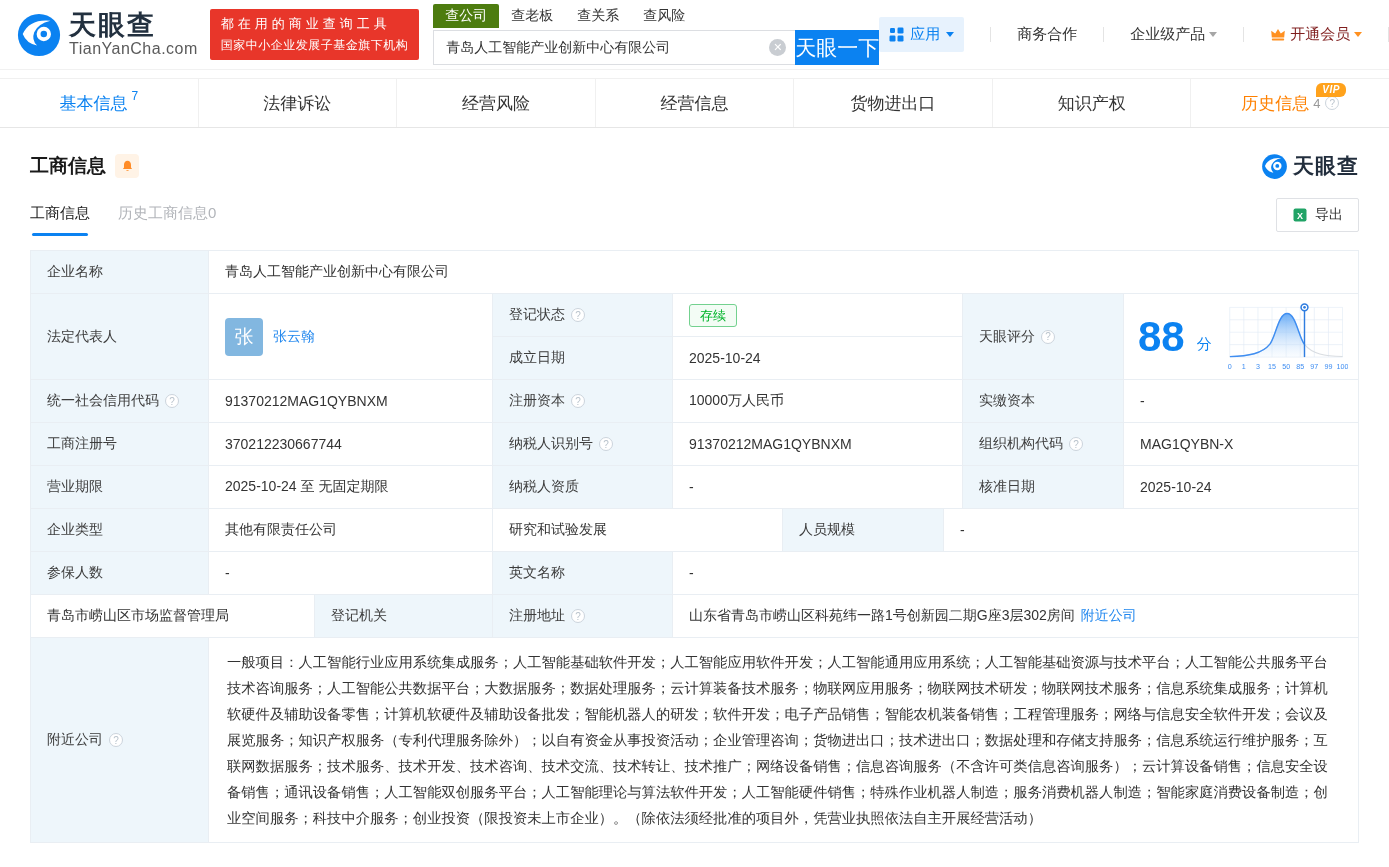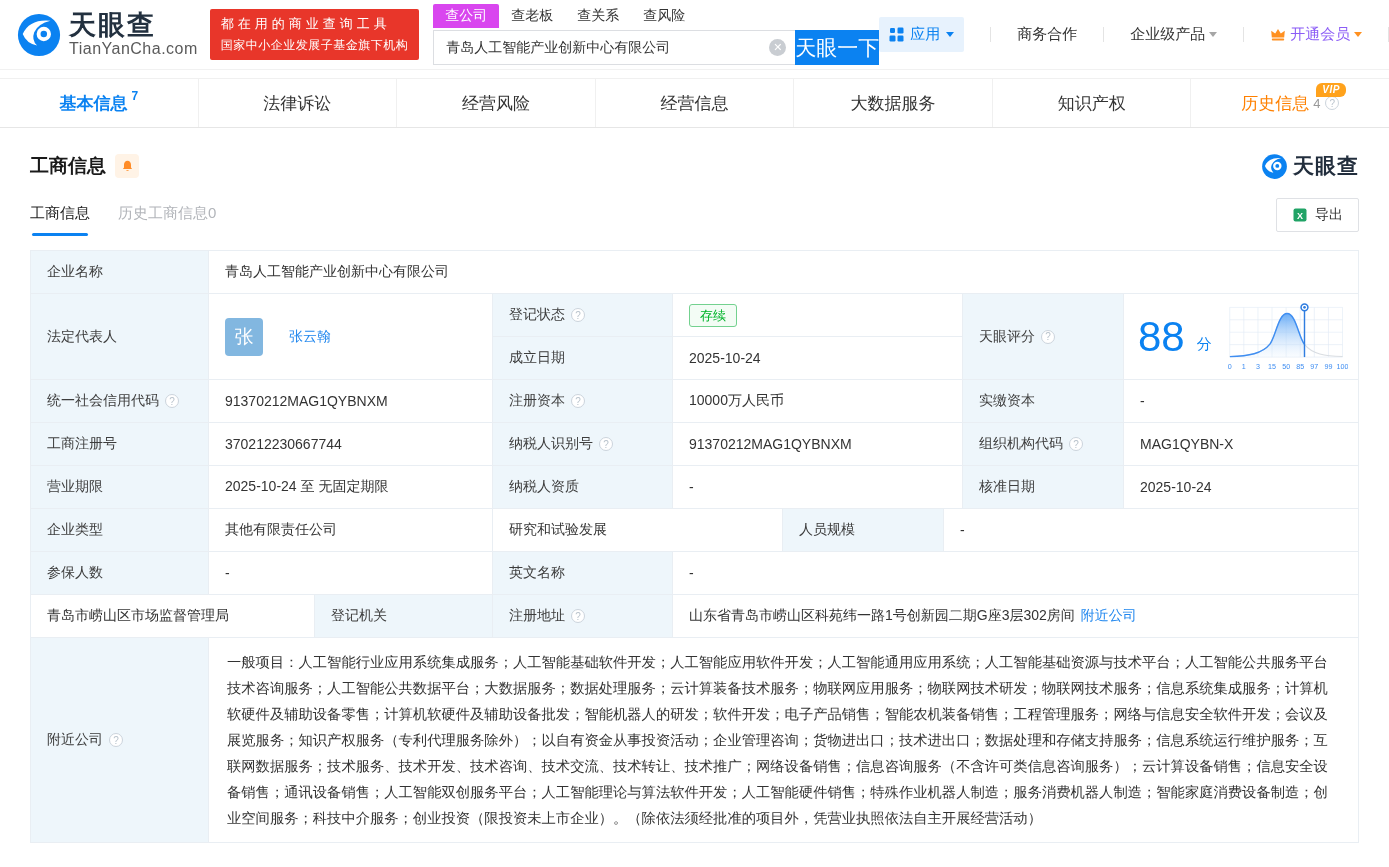--- a/index.html
+++ b/index.html
@@ -10,45 +10,45 @@
 .header{display:flex;align-items:center;height:70px;padding:0 16px;border-bottom:1px solid #f1f1f1}
 .logo{display:flex;align-items:center;gap:7px;flex:0 0 auto}
 .logo-text .t1{font-size:27px;font-weight:bold;color:#22303f;letter-spacing:2px;line-height:1.05}
 .logo-text .t2{font-size:16px;color:#5a5a5a;margin-top:1px;letter-spacing:.5px}
 .banner{background:#e8362a;color:#fff;margin-left:12px;padding:6px 11px;border-radius:2px;flex:0 0 auto}
 .banner .b1{font-size:13px;letter-spacing:4px;white-space:nowrap}
 .banner .b2{font-size:12px;margin-top:4px;letter-spacing:.5px;white-space:nowrap}
 .search{margin-left:14px;flex:0 0 auto}
 .search-tabs{display:flex;align-items:flex-end;margin-bottom:2px}
 .search-tab{font-size:14px;color:#333;padding:3px 12px;cursor:pointer}
-.search-tab.active{background:#d946ef;color:#fff;border-radius:2px 2px 0 0}
+.search-tab.active{background:#4d7c0f;color:#fff;border-radius:2px 2px 0 0}
 .search-row{display:flex;align-items:center}
 .input-wrap{position:relative}
 .search-input{width:362px;height:35px;border:1px solid #dcdee2;border-right:none;padding:0 32px 0 12px;
   font-size:14px;color:#333;outline:none;font-family:inherit}
 .clear-ic{position:absolute;right:9px;top:9px;width:17px;height:17px;border-radius:50%;background:#c9cdd2;
   color:#fff;font-size:11px;display:flex;align-items:center;justify-content:center;cursor:pointer}
 .search-btn{width:84px;height:35px;background:#0b82f1;color:#fff;border:none;font-size:21px;cursor:pointer;font-family:inherit}
 .nav{display:flex;align-items:center;margin-left:auto;gap:26px;flex:0 0 auto}
 .apps-chip{display:flex;align-items:center;gap:6px;background:#e7f2fd;color:#0b82f1;font-size:15px;
   padding:8px 10px;border-radius:2px;cursor:pointer}
 .sep{width:1px;height:15px;background:#e4e4e4}
 .nav-item{display:flex;align-items:center;gap:4px;font-size:15px;color:#333;cursor:pointer;white-space:nowrap}
-.nav-item.orange{color:#8b5cf6}
+.nav-item.orange{color:#7f1d1d}
 .caret{width:0;height:0;border:4px solid transparent;border-top:5px solid #a6a6a6;margin-top:4px}
 .caret.blue{border-top-color:#0b82f1}
 .caret.orn{border-top-color:#ff9020}
 .bell-wrap{position:relative;display:flex;align-items:center;cursor:pointer}
 .red-dot{position:absolute;top:-2px;right:-3px;width:8px;height:8px;border-radius:50%;background:#f53f3f}
 
 .tabstrip{display:flex;height:50px;margin-top:8px;border-top:1px solid #f0f0f0;border-bottom:1px solid #e6e6e6}
 .tab{flex:1;display:flex;align-items:center;justify-content:center;font-size:17px;color:#333;
   border-right:1px solid #f0f0f0;position:relative;cursor:pointer}
 .tab:last-child{border-right:none}
-.tab.active{color:#0b82f1;font-weight:bold}
+.tab.active{color:#0b82f1;font-weight:normal}
 .tab.orange{color:#ff8000}
 .tab .cnt{font-size:13px;color:#999;margin-left:4px}
 .tab.active .cnt{color:#0b82f1;font-size:12px;position:relative;top:-7px}
 .tab .help{margin-left:5px}
 .vipbadge{position:absolute;top:4px;left:calc(50% + 26px);background:#ffa21c;color:#fff;font-size:10px;
   font-weight:bold;font-style:italic;padding:1px 6px 2px;border-radius:6px 6px 6px 0;letter-spacing:.5px}
 
 .content{padding:0 30px}
 .sec-head{display:flex;justify-content:space-between;align-items:center;margin-top:24px}
 .sec-title{display:flex;align-items:center;gap:9px;font-size:19px;font-weight:bold;color:#1a1a1a}
@@ -79,21 +79,21 @@
 .mc2{width:180px}
 .mflex{flex:1}
 .avatar{width:38px;height:38px;border-radius:4px;background:#82b7e0;color:#fff;font-size:19px;
   display:flex;align-items:center;justify-content:center;margin-right:10px;flex:0 0 auto}
 .blue-link{color:#1f86ee;cursor:pointer;margin-left:6px}
 .badge-green{border:1px solid #73d18f;background:#f3fcf5;color:#00b42a;font-size:13px;
   padding:2px 10px;border-radius:3px;line-height:17px}
 .help{width:14px;height:14px;border:1px solid #ccd4dc;border-radius:50%;color:#b9c3cc;font-size:10px;
   display:inline-flex;align-items:center;justify-content:center;flex:0 0 auto;background:#fff}
 .score-cell{gap:12px;padding:0 10px 0 14px}
-.score-num{font-size:42px;font-weight:normal;color:#0b82f1;line-height:1}
+.score-num{font-size:42px;font-weight:bold;color:#0b82f1;line-height:1}
 .score-unit{font-size:15px;color:#0b82f1;align-self:center;margin-top:16px}
 .tick{font-size:7.5px;fill:#3f8ef2}
 .tallval{display:block;padding:11px 18px 11px 18px;line-height:26px;font-size:14.3px;color:#333}
 </style>
 </head>
 <body>
 
 <div class="header">
   <div class="logo">
     <svg width="46" height="46" viewBox="0 0 48 48">
@@ -178,21 +178,21 @@
     <div class="tab">
       <span class="tab-label">法律诉讼</span>
     </div>
     <div class="tab">
       <span class="tab-label">经营风险</span>
     </div>
     <div class="tab">
       <span class="tab-label">经营信息</span>
     </div>
     <div class="tab">
-      <span class="tab-label">大数据服务</span>
+      <span class="tab-label">货物进出口</span>
     </div>
     <div class="tab">
       <span class="tab-label">知识产权</span>
     </div>
     <div class="tab orange">
       <span class="tab-label">历史信息</span>
       <span class="cnt">4</span>
       <span class="help">?</span>
       <span class="vipbadge">VIP</span>
     </div>
@@ -244,21 +244,21 @@
         <span>青岛人工智能产业创新中心有限公司</span>
       </div>
     </div>
 
     <div class="t-row row2">
       <div class="cell lbl c0">
         <span>法定代表人</span>
       </div>
       <div class="cell val c1">
         <span class="avatar">张</span>
-        <span class="blue-link" style="margin-left:16px">张云翰</span>
+        <span class="blue-link" style="margin-left:0">张云翰</span>
       </div>
       <div class="mid">
         <div class="mrow">
           <div class="cell lbl mc2">
             <span>登记状态</span>
             <span class="help">?</span>
           </div>
           <div class="cell val mflex">
             <span class="badge-green">存续</span>
           </div>

